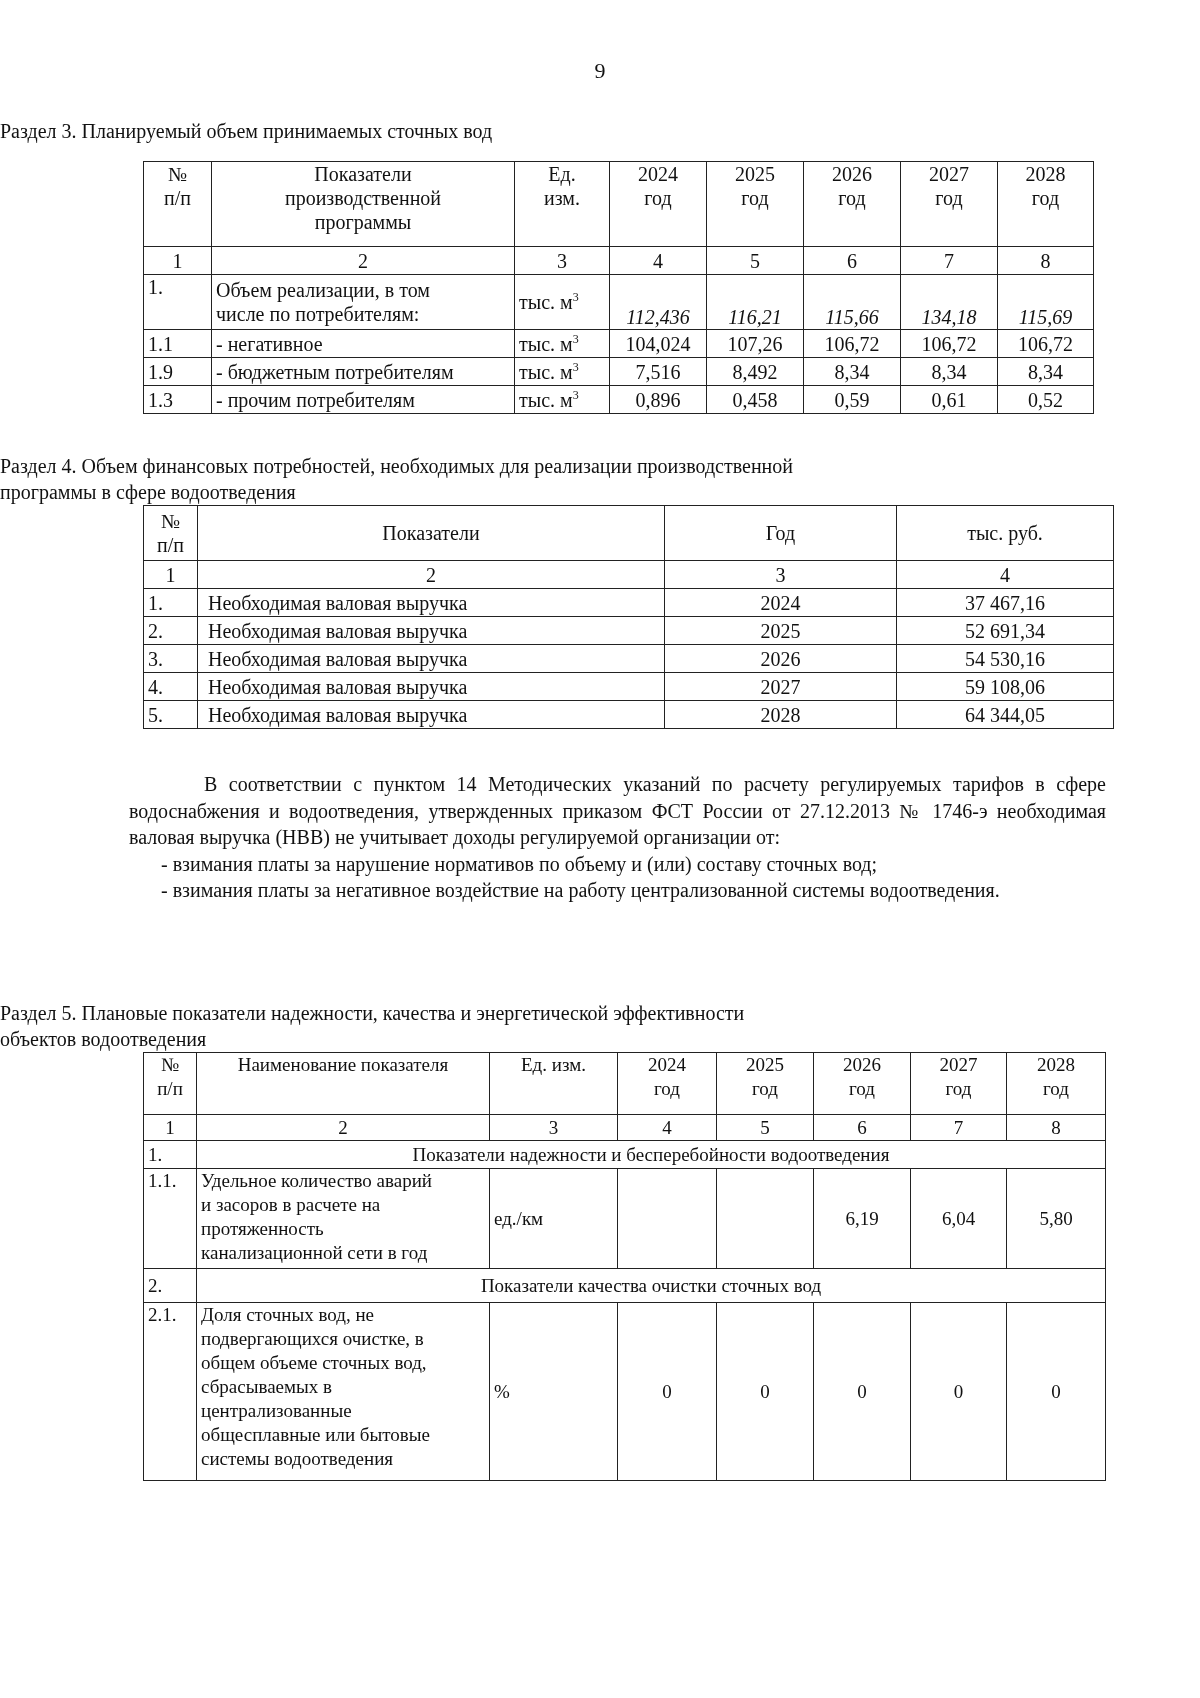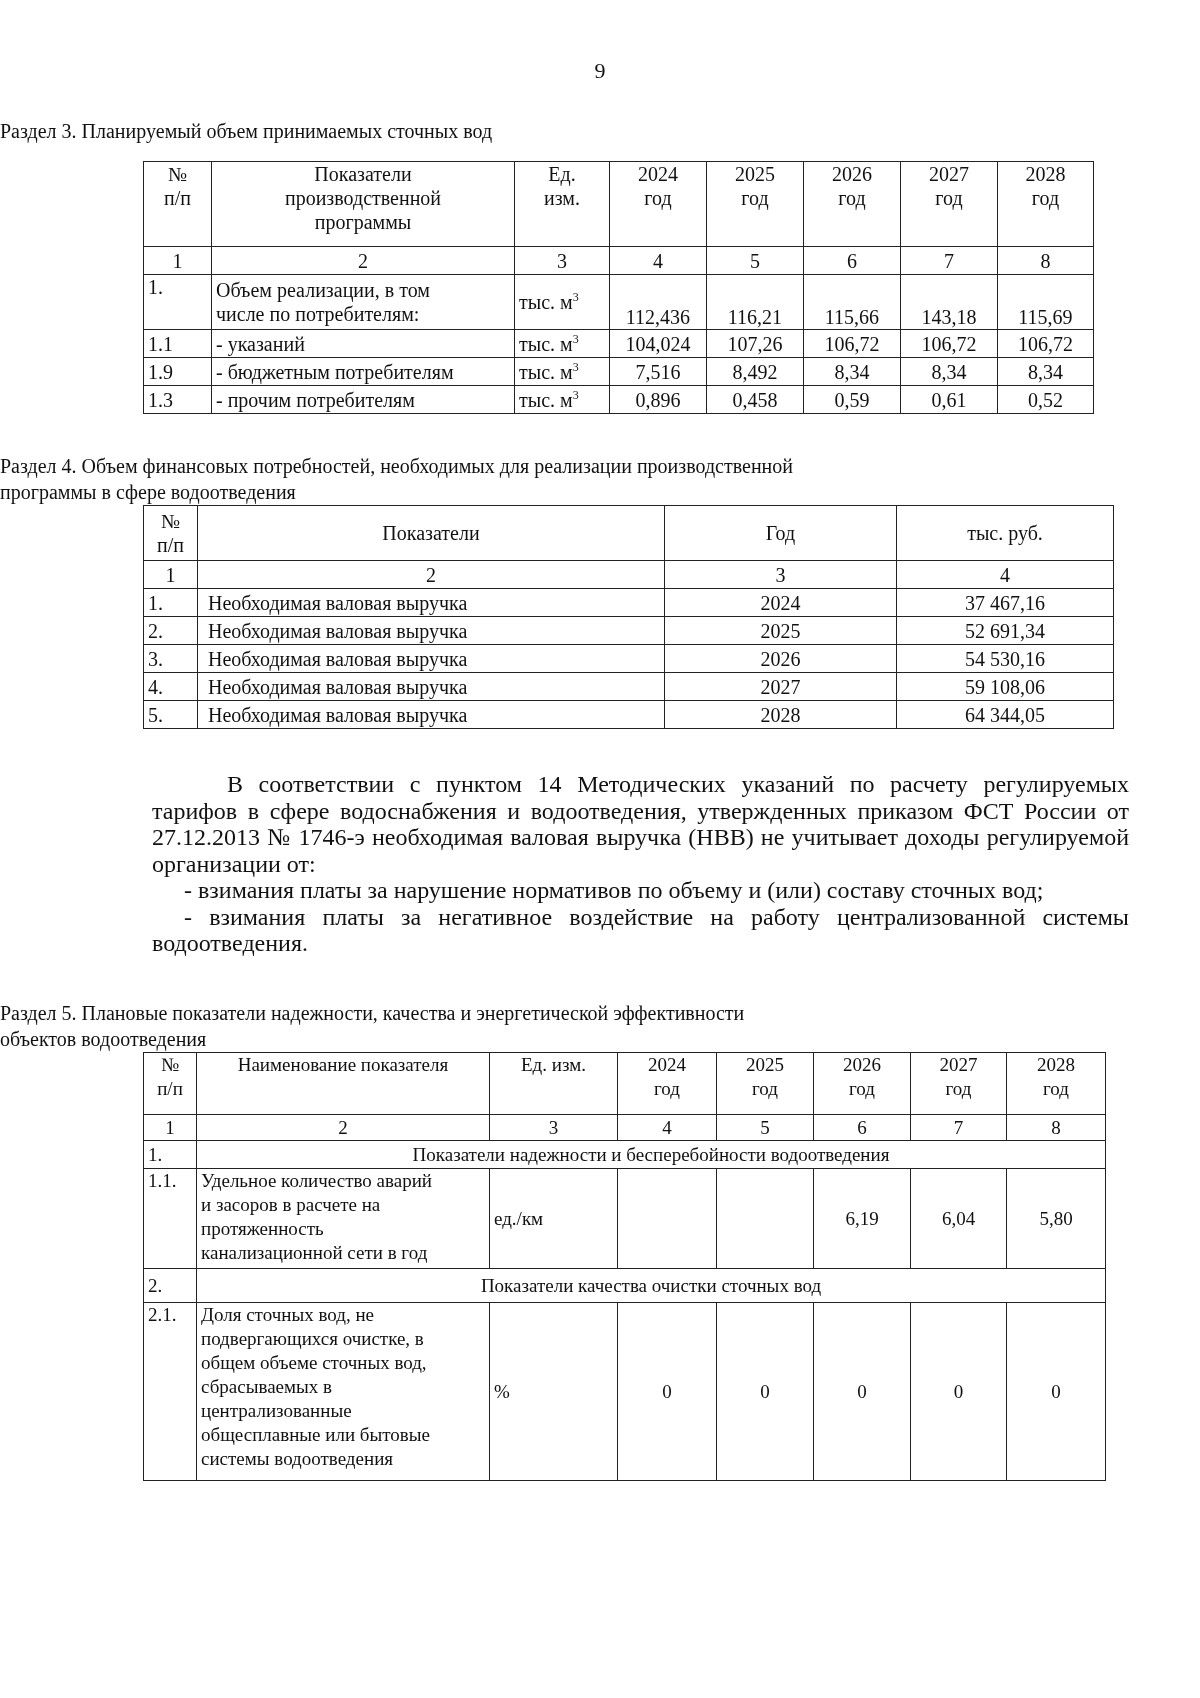--- a/index.html
+++ b/index.html
@@ -9,23 +9,23 @@
       font-size: 20px;
     }
     .abs { position: absolute; }
     .page-num { left: 0; width: 1200px; top: 58px; text-align: center; font-size: 22px; }
     .sec-title { text-align: left; font-size: 20px; line-height: 26px; }
     table { border-collapse: collapse; position: absolute; table-layout: fixed; }
     td { border: 1.5px solid #222; padding: 0 4px; font-size: 20px; line-height: 24px; vertical-align: middle; }
     .c { text-align: center; }
     .l { text-align: left; }
     .top { vertical-align: top; }
-    .bot { vertical-align: bottom; }
+    .bot { vertical-align: bottom; font-style: italic; }
     sup { font-size: 12px; line-height: 0; }
-    .para { left: 152px; width: 977px; font-size: 24px; line-height: 26.5px; text-align: justify; }
+    .para { left: 129px; width: 977px; font-size: 20px; line-height: 26.5px; text-align: justify; }
     .para p { margin: 0; }
     .indent1 { text-indent: 75px; }
     .indent3 { text-indent: 32px; }
     #t5 td { font-size: 19px; }
   </style>
 </head>
 <body>
 
 <div class="abs page-num">9</div>
 
@@ -91,26 +91,26 @@
   <tr style="height:55px">
     <td class="l top">1.</td>
     <td class="l">
           <div>Объем реализации, в том</div>
           <div>числе по потребителям:</div>
         </td>
     <td class="l"><span>тыс. м</span><sup>3</sup></td>
     <td class="c bot">112,436</td>
     <td class="c bot">116,21</td>
     <td class="c bot">115,66</td>
-    <td class="c bot">143,18</td>
+    <td class="c bot">134,18</td>
     <td class="c bot">115,69</td>
   </tr>
   <tr style="height:28px">
     <td class="l">1.1</td>
-    <td class="l">- указаний</td>
+    <td class="l">- негативное</td>
     <td class="l"><span>тыс. м</span><sup>3</sup></td>
     <td class="c">104,024</td>
     <td class="c">107,26</td>
     <td class="c">106,72</td>
     <td class="c">106,72</td>
     <td class="c">106,72</td>
   </tr>
   <tr style="height:28px">
     <td class="l">1.9</td>
     <td class="l">- бюджетным потребителям</td>

